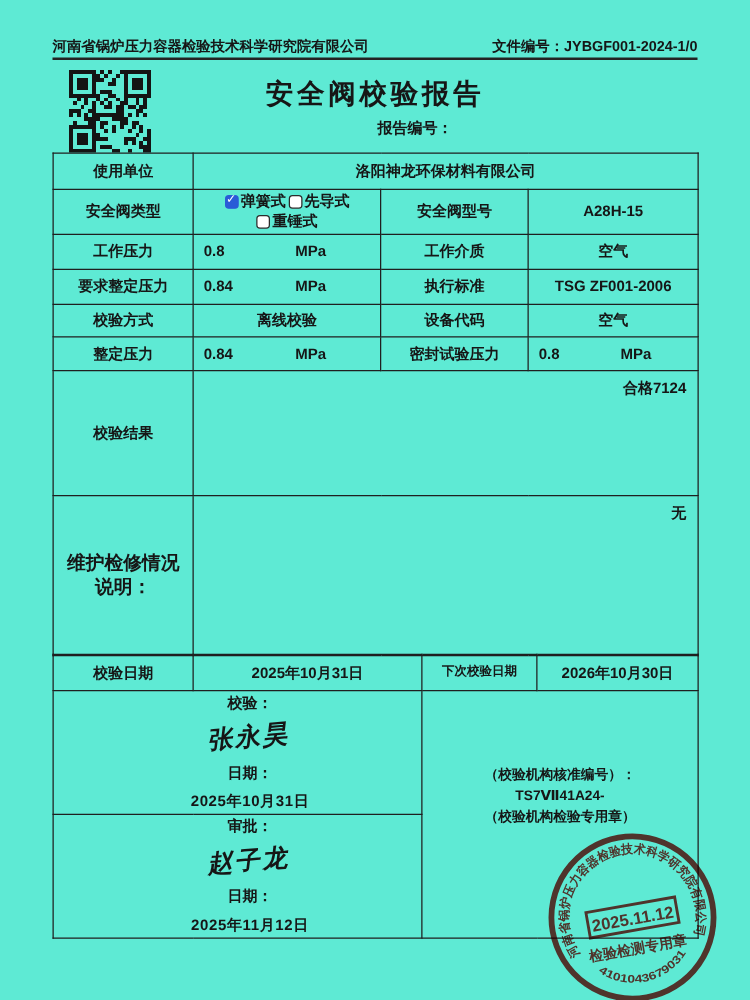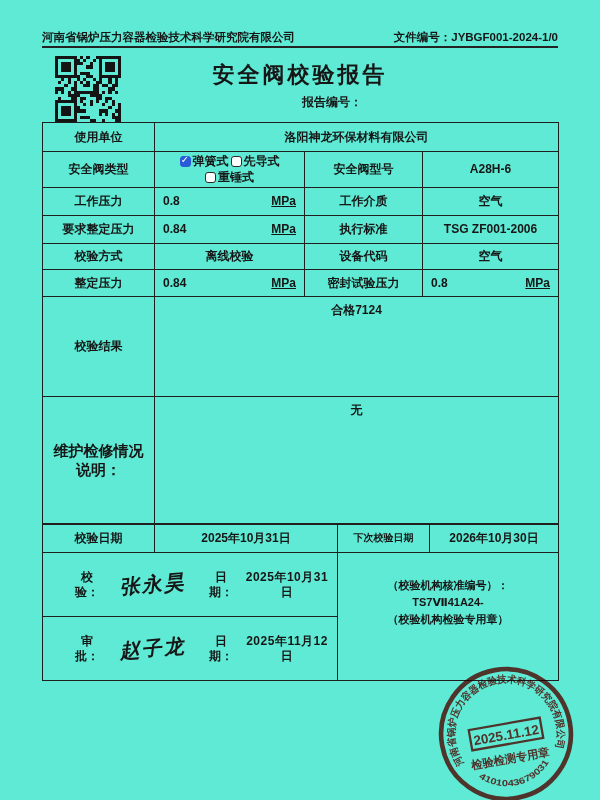--- a/index.html
+++ b/index.html
@@ -19,32 +19,32 @@
   .report-no .lab{white-space:nowrap;margin-right:8px;padding-bottom:2px;}
   .report-no .val{flex:1;text-align:center;border-bottom:1.6px solid #232323;padding-bottom:2px;letter-spacing:0.5px;}
 
   
   .tables{position:absolute;left:42px;top:122px;width:516px;}
   table{border-collapse:collapse;table-layout:fixed;width:516px;}
   td{border:1.6px solid #1f1f1f;font-size:12px;font-weight:700;text-align:center;vertical-align:middle;padding:2px 8px;box-sizing:border-box;line-height:1.25;}
   .t2{margin-top:-1.6px;}
   .h29{height:29px}.h28{height:28px}.h30{height:30px}.h26{height:26px}.h27{height:27px}
   .hTall1{height:100px}.hTall2{height:128px}.hSig{height:64px}
-  td.free{vertical-align:top;text-align:center;padding:6px 9px;}
+  td.free{vertical-align:top;text-align:right;padding:6px 9px;}
   .pv{display:flex;align-items:center;}
   .pv .v{flex:1.1;text-align:left;}
-  .pv .u{flex:0.9;text-align:right;text-decoration:underline;}
+  .pv .u{flex:0.9;text-align:left;}
   
   .optrow{display:flex;justify-content:center;align-items:center;flex-wrap:wrap;row-gap:1px;}
   .opt{display:inline-flex;align-items:center;margin:0 1px;}
   .cb{width:11px;height:11px;border:1.6px solid #2b2b2b;border-radius:3px;display:inline-block;margin-right:2px;position:relative;background:#fff;box-sizing:border-box;}
   .cb.on{background:#2a5bd7;border-color:#2a5bd7;}
   .cb.on::after{content:"✓";position:absolute;left:0;top:-3px;width:100%;text-align:center;color:#fff;font-size:10px;font-weight:700;}
   
-  .sigrow{display:flex;align-items:center;justify-content:flex-end;padding-left:20px;gap:8px;}
+  .sigrow{display:flex;align-items:center;justify-content:space-between;padding-left:20px;gap:8px;flex-direction:column;}
   .sig{font-size:20px;font-weight:700;display:inline-block;transform:rotate(-5deg) skewX(-12deg);letter-spacing:2px;white-space:nowrap;min-width:86px;}
   .sigdate{letter-spacing:0.5px;}
   
   td.orgcell{vertical-align:middle;position:relative;}
   .orgtext{font-size:11px;font-weight:700;line-height:1.55;transform:translateY(-14px);}
   
   .stamp{position:absolute;left:436px;top:664px;width:140px;height:140px;transform:rotate(-10deg);opacity:0.92;mix-blend-mode:multiply;pointer-events:none;}
 </style>
 </head>
 <body>
@@ -309,21 +309,21 @@
                   <span class="cb"></span>
                   <span>先导式</span>
                 </span>
             <span class="opt">
                   <span class="cb"></span>
                   <span>重锤式</span>
                 </span>
           </div>
         </td>
         <td>安全阀型号</td>
-        <td>A28H-6</td>
+        <td>A28H-15</td>
       </tr>
       <tr class="h28">
         <td>工作压力</td>
         <td>
               <div class="pv">
                 <span class="v">0.8</span>
                 <span class="u">MPa</span>
               </div>
             </td>
         <td>工作介质</td>

